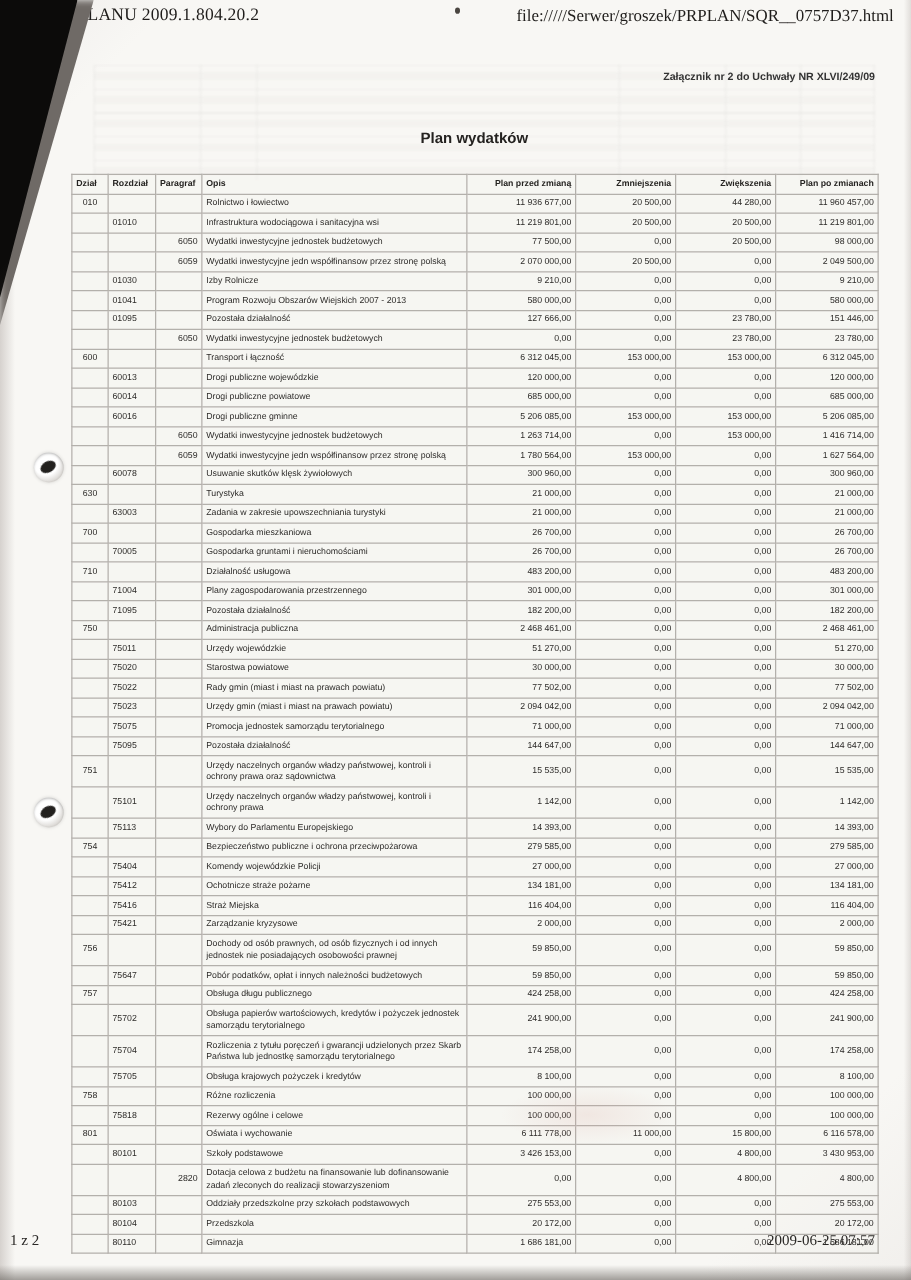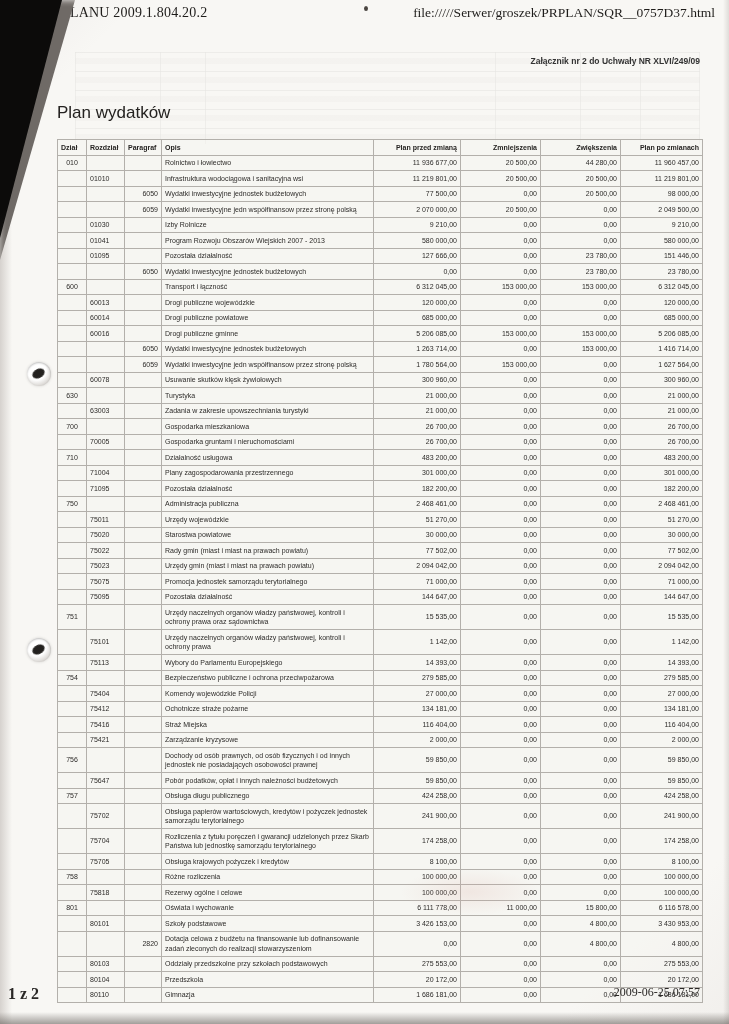--- a/index.html
+++ b/index.html
@@ -37,23 +37,23 @@
   .ghost{position:absolute;left:75px;top:52px;width:625px;height:92px;opacity:.16;filter:blur(.7px);
     background:
      repeating-linear-gradient(to bottom, rgba(130,128,125,.55) 0 1px, transparent 1px 19px),
      repeating-linear-gradient(to bottom, transparent 0 6px, rgba(140,138,134,.25) 6px 12px, transparent 12px 19px);}
   .ghost .gcol{position:absolute;top:0;bottom:0;width:1px;background:rgba(130,128,125,.5);}
 
   .hdr-serif{font-family:"Liberation Serif", serif;}
   .header-left{position:absolute;left:62px;top:5px;font-size:14px;letter-spacing:.2px;color:#1f1d1b;}
   .header-right{position:absolute;right:14px;top:5px;font-size:13.5px;color:#1f1d1b;}
   .attachment{position:absolute;right:29px;top:56px;font-size:8.5px;color:#333;font-weight:bold;}
-  .doc-title{position:absolute;left:57px;top:103px;width:645px;text-align:left;
-    font-size:17px;font-weight:normal;color:#242220;}
-  .footer-left{position:absolute;left:8px;top:985px;font-size:16px;color:#2a2826;font-weight:bold;}
+  .doc-title{position:absolute;left:57px;top:103px;width:645px;text-align:center;
+    font-size:12px;font-weight:bold;color:#242220;}
+  .footer-left{position:absolute;left:8px;top:985px;font-size:12px;color:#2a2826;}
   .footer-right{position:absolute;right:29px;top:985px;font-size:12px;color:#2a2826;}
 
   
   .tbl-wrap{position:absolute;left:57px;top:139px;width:646px;}
   table.plan{border-collapse:collapse;table-layout:fixed;width:645px;
     font-size:7px;line-height:9.5px;color:#2d2b29;}
   table.plan th, table.plan td{border:1px solid #b3b0ab;padding:2.5px 3px;
     overflow:hidden;word-wrap:break-word;background:rgba(244,243,240,.45);}
   table.plan th{font-weight:bold;color:#262422;white-space:nowrap;}
   table.plan{border:1px solid #97948f;}

